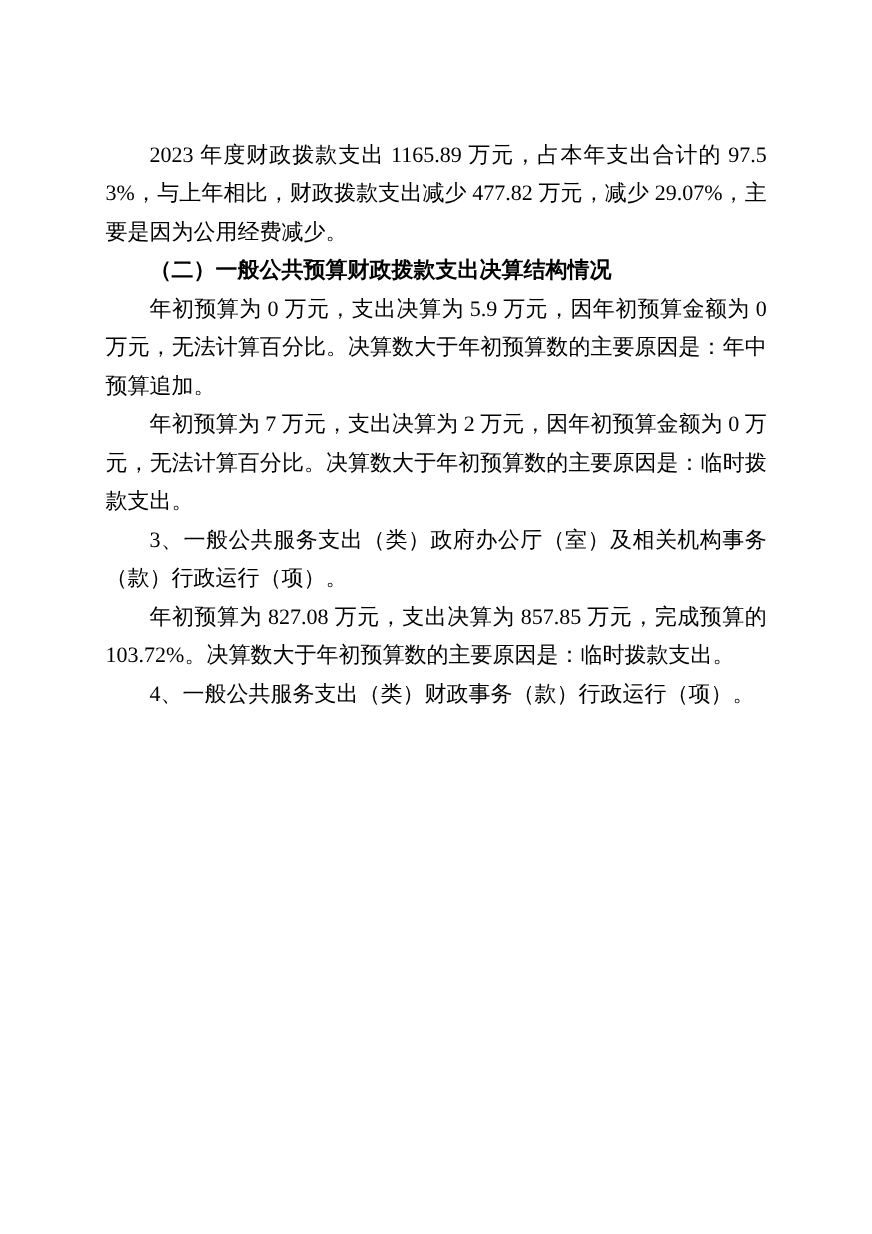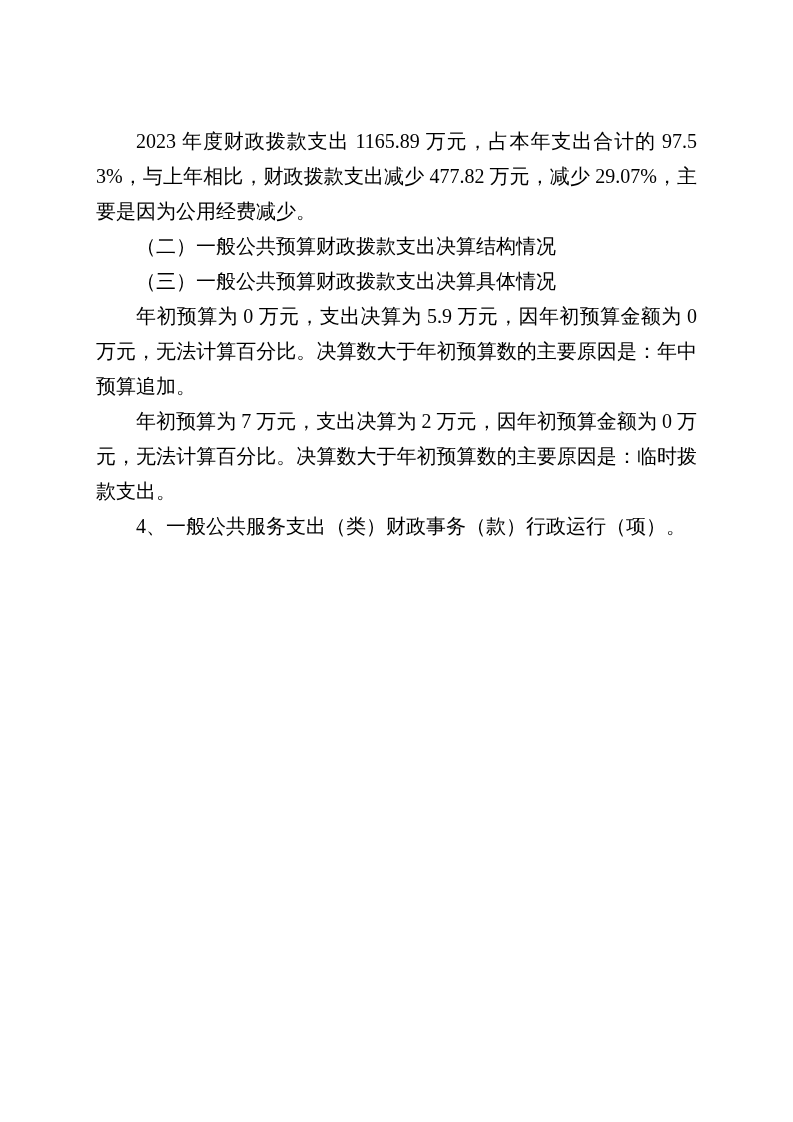--- a/index.html
+++ b/index.html
@@ -29,32 +29,33 @@
     color: #000000;
     text-align: justify;
     text-justify: inter-ideograph;
     text-indent: 2em;
     word-break: break-all;
   }
   .doc-body h3.heading {
     margin: 0;
     font-family: "Liberation Sans", "DejaVu Sans", sans-serif;
     font-size: 20px;
-    font-weight: 400;
+    font-weight: 700;
     line-height: 35px;
     color: #000000;
     text-align: left;
     text-indent: 2em;
   }
 </style>
 </head>
 <body>
 
 <div class="page">
   <div class="doc-body">
       <p class="para">2023 年度财政拨款支出 1165.89 万元，占本年支出合计的 97.53%，与上年相比，财政拨款支出减少 477.82 万元，减少 29.07%，主要是因为公用经费减少。</p>
       <h3 class="heading">（二）一般公共预算财政拨款支出决算结构情况</h3>
-      <h3 class="heading">（三）一般公共预算财政拨款支出决算具体情况</h3>
       <p class="para">年初预算为 0 万元，支出决算为 5.9 万元，因年初预算金额为 0 万元，无法计算百分比。决算数大于年初预算数的主要原因是：年中预算追加。</p>
       <p class="para">年初预算为 7 万元，支出决算为 2 万元，因年初预算金额为 0 万元，无法计算百分比。决算数大于年初预算数的主要原因是：临时拨款支出。</p>
+      <p class="para">3、一般公共服务支出（类）政府办公厅（室）及相关机构事务（款）行政运行（项）。</p>
+      <p class="para">年初预算为 827.08 万元，支出决算为 857.85 万元，完成预算的 103.72%。决算数大于年初预算数的主要原因是：临时拨款支出。</p>
       <p class="para">4、一般公共服务支出（类）财政事务（款）行政运行（项）。</p>
     </div>
 </div>
 
 </body></html>

